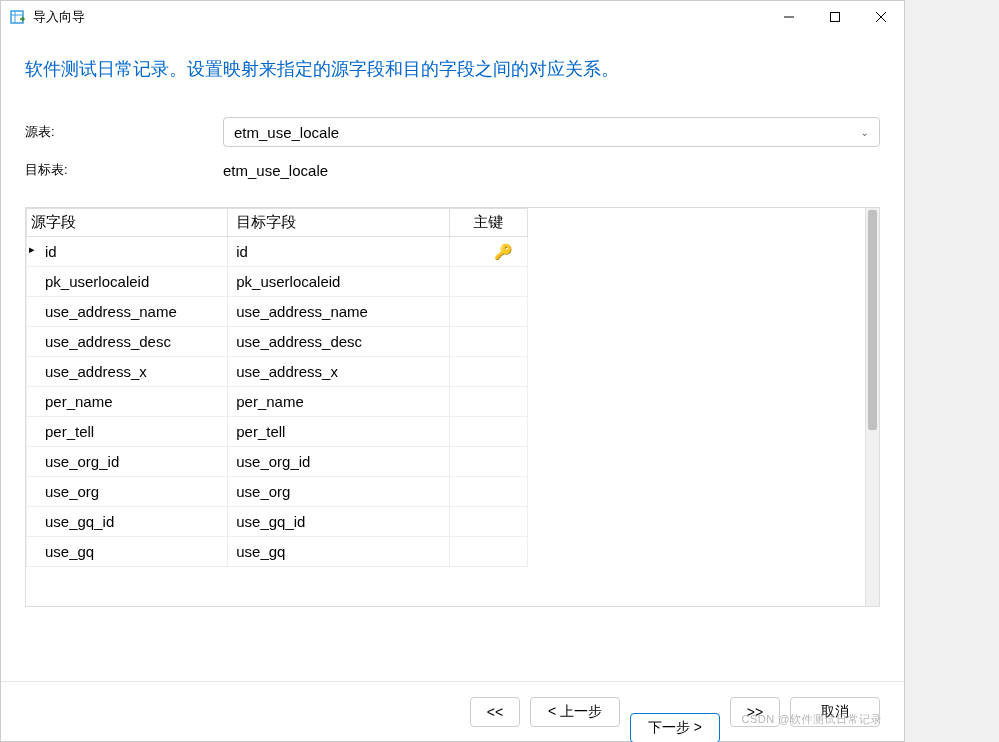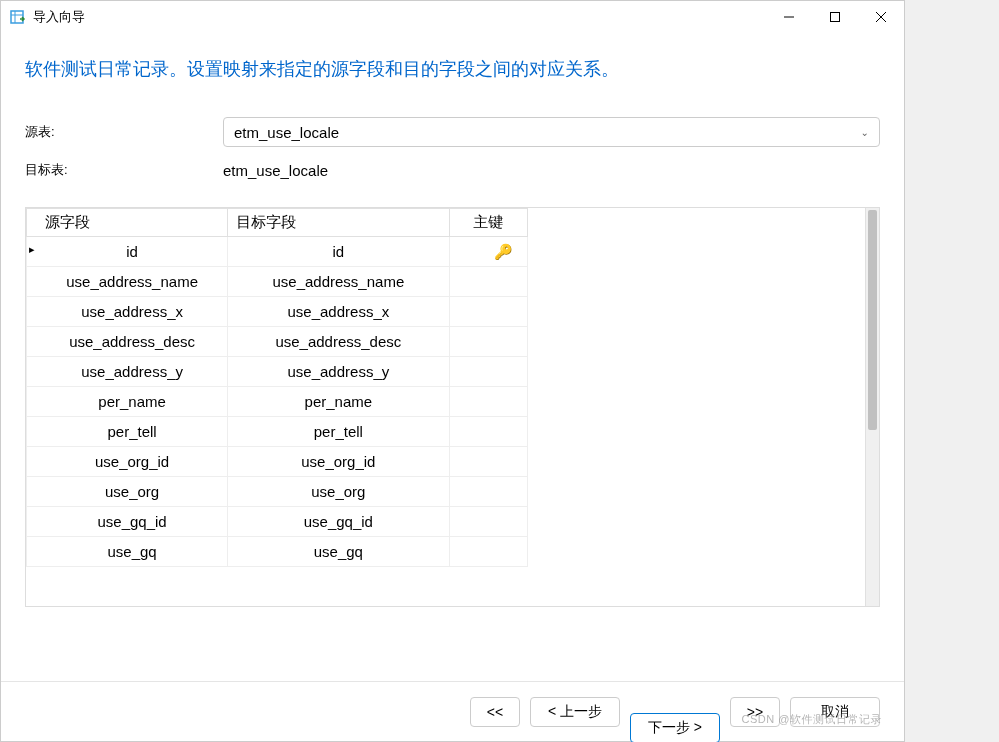--- a/index.html
+++ b/index.html
@@ -133,42 +133,41 @@
       height: 28px;
     }
     td {
       border: 1px solid #eeeeee;
       padding: 4px 8px;
       font-size: 15px;
       color: #000;
       height: 30px;
       white-space: nowrap;
       overflow: hidden;
-      text-align: center;
     }
     .col-source { width: 200px; }
     .col-target { width: 220px; }
     .col-pk { width: 78px; text-align: center; }
     td.col-pk { text-align: right; padding-right: 14px; }
     tr.active td:first-child {
       position: relative;
     }
     tr.active td:first-child::before {
       content: "▸";
       position: absolute;
       left: 2px;
       top: 6px;
       font-size: 11px;
       color: #000;
     }
     td:first-child {
       padding-left: 18px;
     }
     th:first-child {
-      padding-left: 18px;
+      padding-left: 4px;
     }
     .key-icon {
       color: #e8a20c;
       font-size: 15px;
     }
     .scrollbar {
       width: 14px;
       background: #f0f0f0;
       border-left: 1px solid #e0e0e0;
       position: relative;
@@ -283,37 +282,37 @@
               <th class="col-pk">主键</th>
             </tr>
           </thead>
           <tbody id="mapping-tbody">
               <tr class="active">
                 <td class="col-source">id</td>
                 <td class="col-target">id</td>
                 <td class="col-pk"><span class="key-icon">🔑</span></td>
               </tr>
               <tr>
+                <td class="col-source">pk_userlocaleid</td>
+                <td class="col-target">pk_userlocaleid</td>
+                <td class="col-pk"></td>
+              </tr>
+              <tr>
                 <td class="col-source">use_address_name</td>
                 <td class="col-target">use_address_name</td>
                 <td class="col-pk"></td>
               </tr>
               <tr>
+                <td class="col-source">use_address_desc</td>
+                <td class="col-target">use_address_desc</td>
+                <td class="col-pk"></td>
+              </tr>
+              <tr>
                 <td class="col-source">use_address_x</td>
                 <td class="col-target">use_address_x</td>
-                <td class="col-pk"></td>
-              </tr>
-              <tr>
-                <td class="col-source">use_address_desc</td>
-                <td class="col-target">use_address_desc</td>
-                <td class="col-pk"></td>
-              </tr>
-              <tr>
-                <td class="col-source">use_address_y</td>
-                <td class="col-target">use_address_y</td>
                 <td class="col-pk"></td>
               </tr>
               <tr>
                 <td class="col-source">per_name</td>
                 <td class="col-target">per_name</td>
                 <td class="col-pk"></td>
               </tr>
               <tr>
                 <td class="col-source">per_tell</td>
                 <td class="col-target">per_tell</td>

